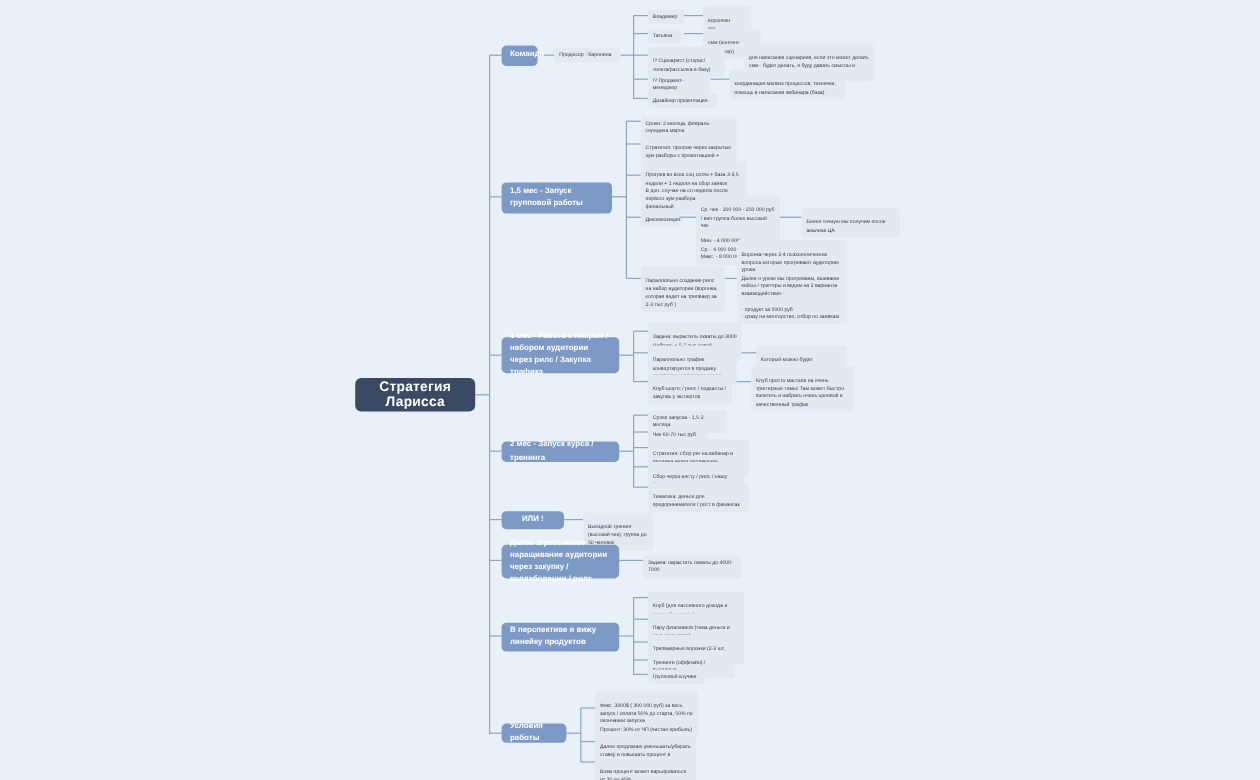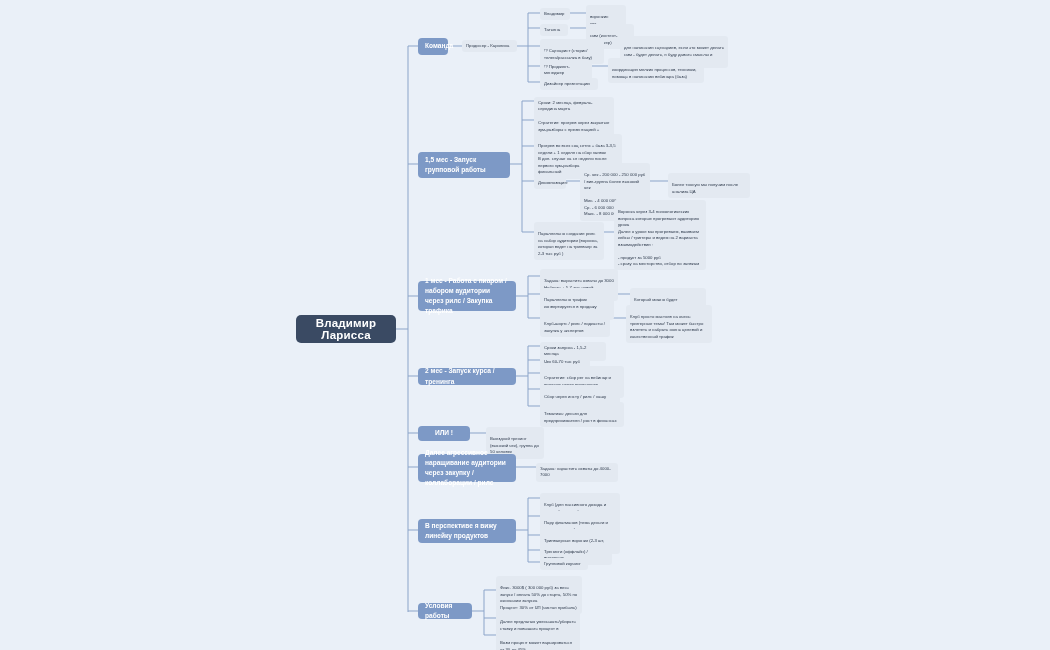--- a/index.html
+++ b/index.html
@@ -127,21 +127,21 @@
     <path d="M528,562 L540,562" style="stroke: rgb(139, 164, 201);"></path>
 
     <path d="M472,611 L484,611" style="stroke: rgb(139, 164, 201);"></path>
     <path d="M484,590 L484,635" style="stroke: rgb(139, 164, 201);"></path>
     <path d="M484,590 L496,590" style="stroke: rgb(139, 164, 201);"></path>
     <path d="M484,618 L496,618" style="stroke: rgb(139, 164, 201);"></path>
     <path d="M484,635 L496,635" style="stroke: rgb(139, 164, 201);"></path>
   </svg>
 
   <div class="node root" style="left: 296px; top: 315px; width: 100px; height: 28px; background: rgb(58, 74, 99); color: rgb(255, 255, 255);">
-    <span>Владимир Ларисса</span>
+    <span>Стратегия Ларисса</span>
   </div>
 
   <div class="node branch" style="left: 418px; top: 38px; width: 30px; height: 17px; background: rgb(125, 153, 198); color: rgb(255, 255, 255);">
     <span>Команда</span>
   </div>
   <div class="node leaf" style="left: 462px; top: 40px; width: 55px; background: rgb(227, 233, 241); color: rgb(47, 59, 77);">
     <span>Продюсер - Каролина</span>
   </div>
 
   <div class="node leaf" style="left: 540px; top: 8px; width: 30px; background: rgb(227, 233, 241); color: rgb(47, 59, 77);">

